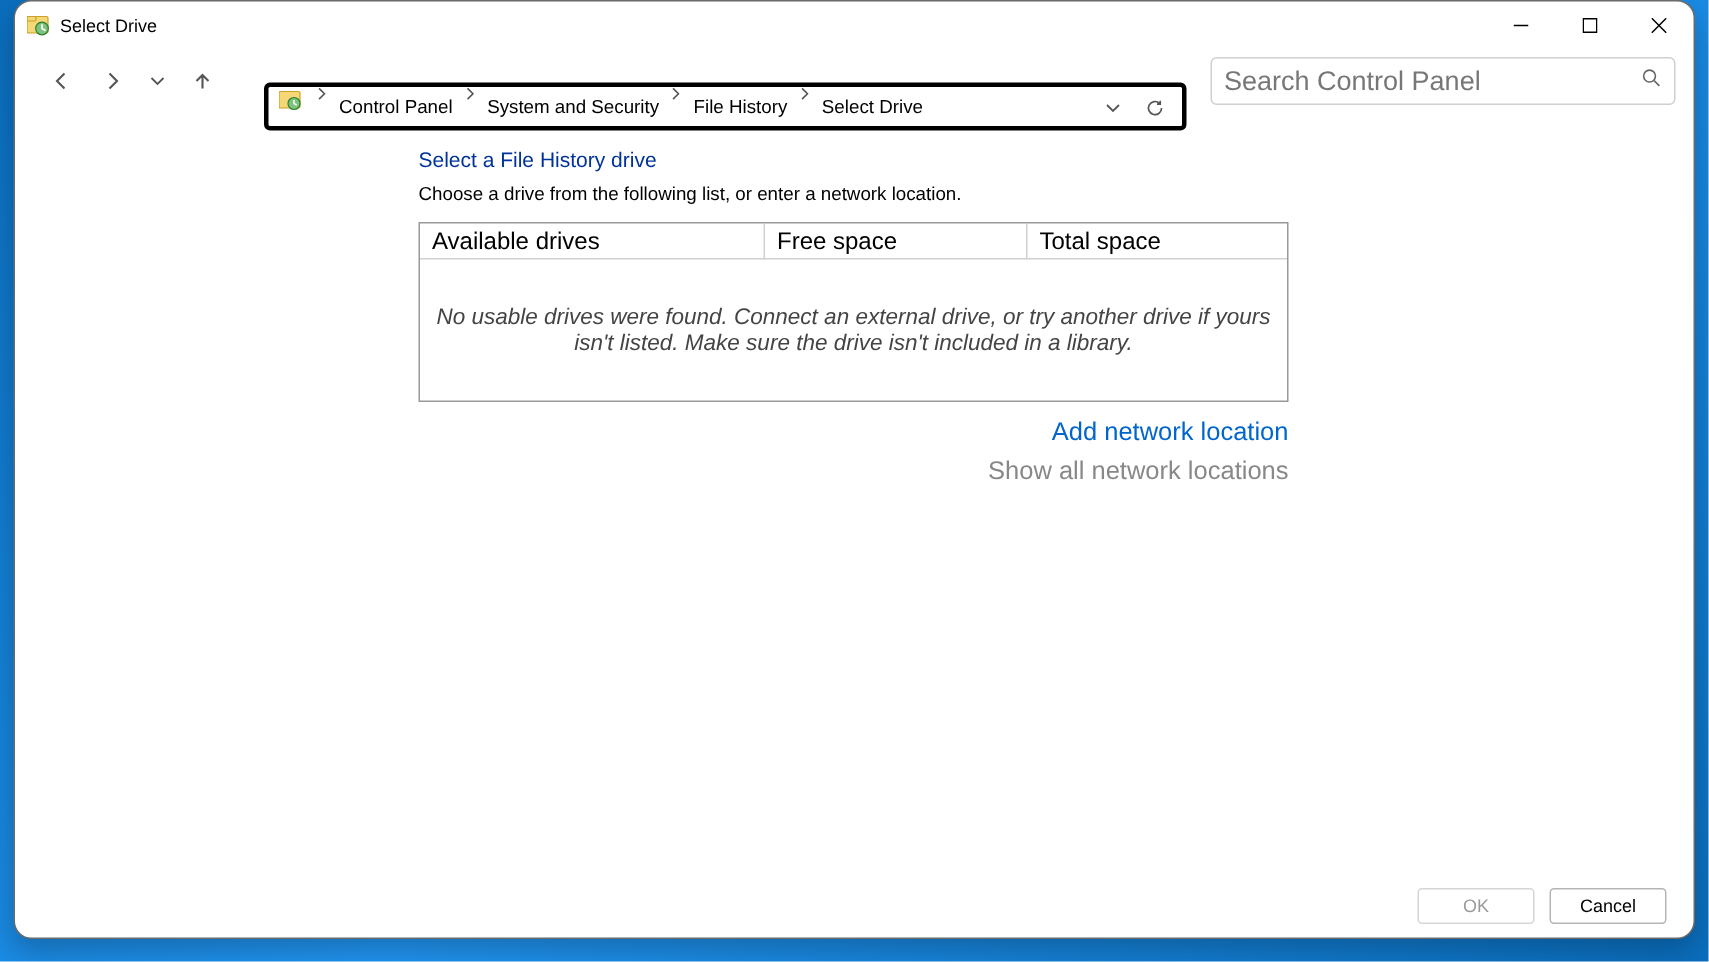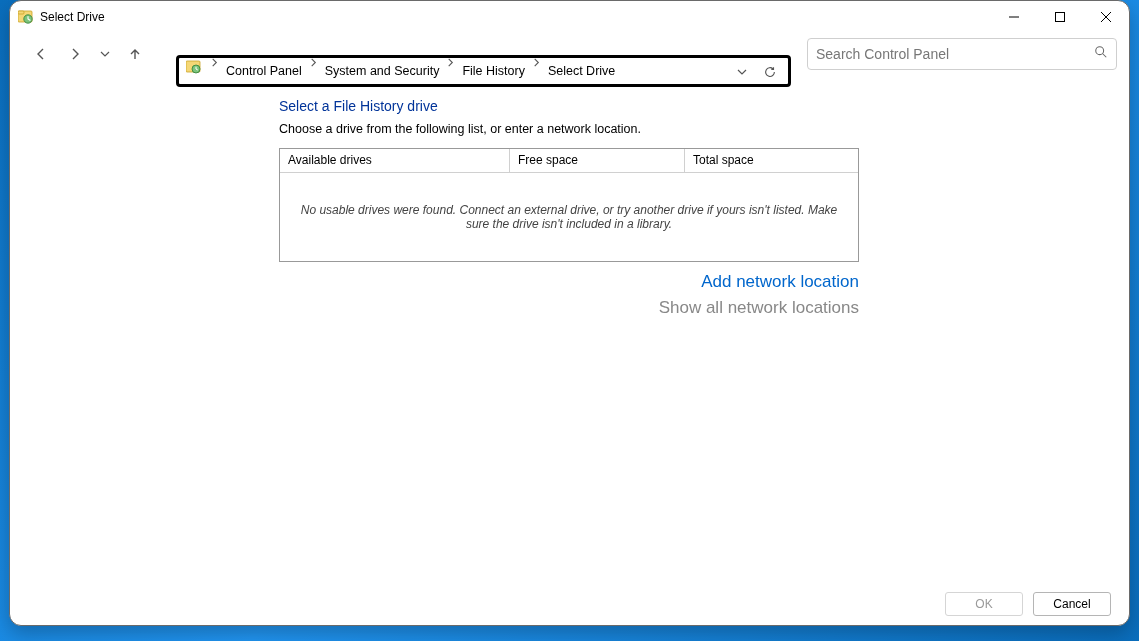--- a/index.html
+++ b/index.html
@@ -125,21 +125,21 @@
       border-radius: 4px;
       display: flex;
       align-items: center;
       padding: 0 8px;
       margin-left: 10px;
     }
     .searchbox input {
       border: none;
       outline: none;
       flex: 1;
-      font-size: 14px;
+      font-size: 18px;
       color: #3b82f6;
       background: transparent;
     }
     .searchbox input::placeholder { color: #777; }
     
     .content {
       flex: 1;
       padding: 22px 20px 0 269px;
       overflow: auto;
     }
@@ -156,33 +156,33 @@
     }
     .drive-table {
       width: 580px;
       border: 1px solid #999;
     }
     .drive-th-row {
       display: flex;
       height: 24px;
     }
     .drive-th {
-      font-size: 12px;
+      font-size: 16px;
       color: #000;
       padding: 4px 8px;
       border-right: 1px solid #d0d0d0;
       border-bottom: 1px solid #d0d0d0;
       text-align: left;
     }
     .drive-th.c1 { width: 230px; }
     .drive-th.c2 { width: 175px; }
     .drive-th.c3 { flex: 1; border-right: none; }
     .drive-msg {
       padding: 30px 8px;
-      font-size: 12px;
+      font-size: 15px;
       font-style: italic;
       color: #444;
       text-align: center;
     }
     .links {
       width: 580px;
       text-align: right;
       margin-top: 10px;
     }
     .link {

